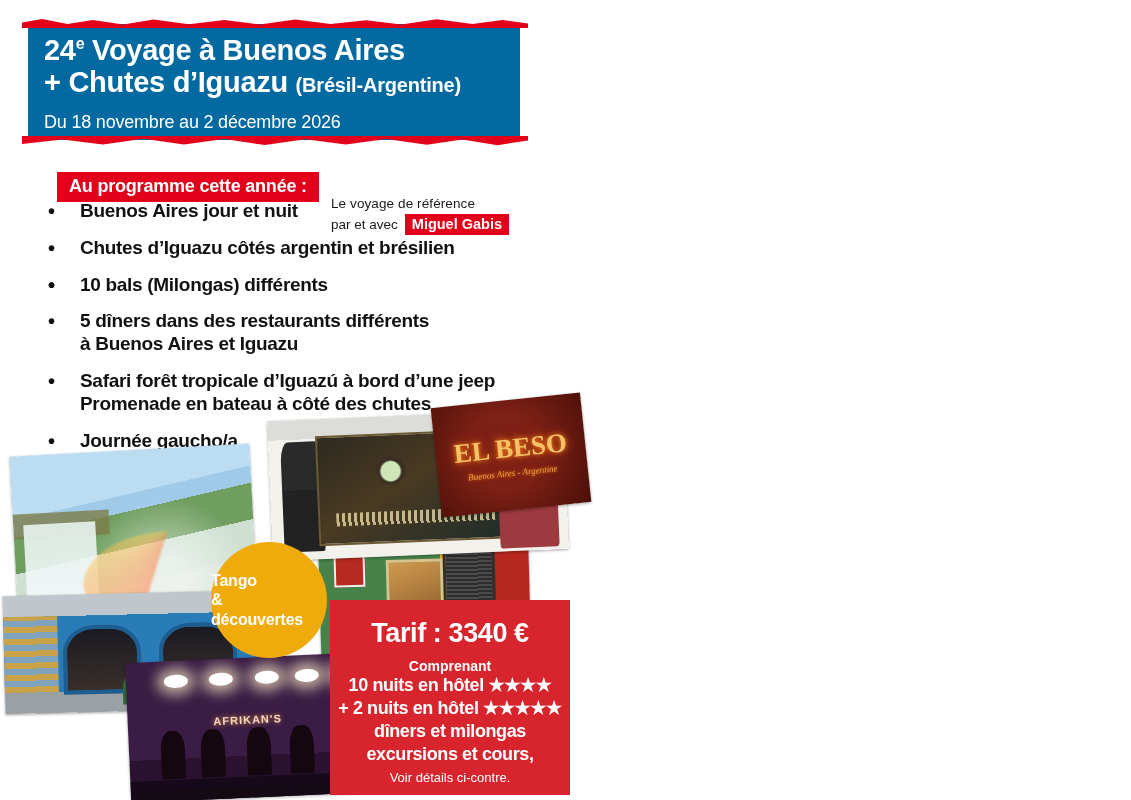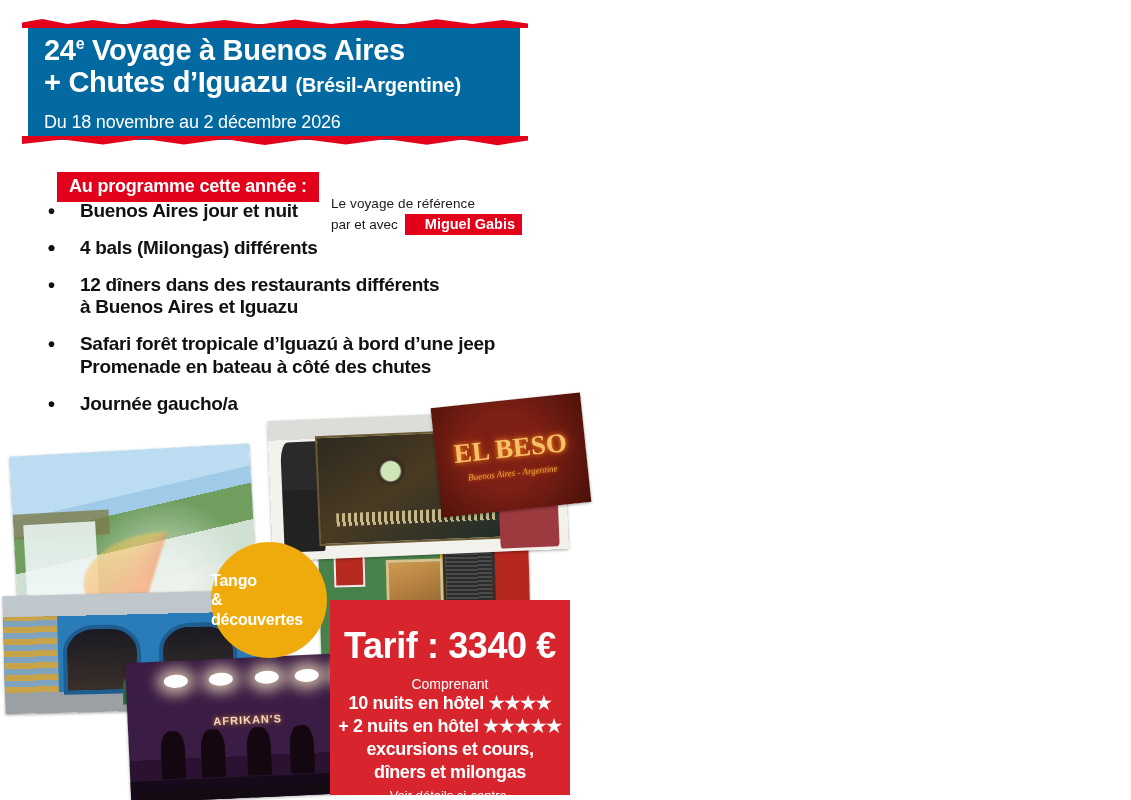--- a/index.html
+++ b/index.html
@@ -43,21 +43,21 @@
 
   
   .prog-head{
     position:absolute;left:33px;top:172px;
     background:#e2001a;color:#fff;font-weight:bold;font-size:18px;
     padding:4px 12px 5px 12px;letter-spacing:-0.2px;margin-left:24px;
   }
   .ref-block{position:absolute;left:331px;top:168px;width:215px;margin-top:28px;}
   .ref-l1{font-size:13.5px;color:#1a1a1a;letter-spacing:.1px;}
   .ref-l2{font-size:13.5px;color:#1a1a1a;margin-top:3px;display:flex;align-items:center;gap:7px;}
-  .ref-badge{background:#e2001a;color:#fff;font-weight:bold;font-size:14.5px;padding:2px 7px 3px 20px;}
+  .ref-badge{background:#e2001a;color:#fff;font-weight:bold;font-size:14.5px;padding:2px 7px 3px 7px;}
 
   .prog-list{position:absolute;left:38px;top:200px;width:530px;margin:0;padding:0;list-style:none;}
   .prog-list li{
     position:relative;padding-left:42px;
     font-size:19px;font-weight:bold;color:#111;line-height:1.2;
     margin-bottom:14px;letter-spacing:-0.3px;
   }
   .prog-list li .bul{position:absolute;left:10px;top:-1px;font-size:20px;}
   .prog-list li .l2{display:block;}
 
@@ -154,22 +154,22 @@
     background:#efab0c;color:#fff;display:flex;flex-direction:column;
     align-items:flex-start;justify-content:center;text-align:center;
     font-weight:bold;font-size:16px;line-height:1.22;letter-spacing:-0.2px;
   }
 
   
   .price-box{
     position:absolute;left:330px;top:600px;width:240px;height:195px;
     background:#d8242c;color:#fff;text-align:center;box-sizing:border-box;padding:10px 6px 8px 6px;
   }
-  .price-title{font-size:36px;font-weight:bold;letter-spacing:-0.4px;margin-top:15px;}
-  .price-sub{font-size:14px;font-weight:normal;margin-top:9px;}
+  .price-title{font-size:27px;font-weight:bold;letter-spacing:-0.4px;margin-top:8px;}
+  .price-sub{font-size:14px;font-weight:bold;margin-top:9px;}
   .price-li{font-size:18px;font-weight:bold;line-height:1.28;letter-spacing:-0.4px;}
   .price-note{font-size:13px;font-weight:normal;margin-top:4px;}
 </style>
 </head>
 <body>
 
 <div class="page">
 
   <div class="col-left">
 
@@ -184,24 +184,24 @@
     <div class="ref-block">
       <div class="ref-l1">Le voyage de référence</div>
       <div class="ref-l2">
         <span>par et avec</span>
         <span class="ref-badge">Miguel Gabis</span>
       </div>
     </div>
 
     <ul class="prog-list" id="prog-list">
         <li><span class="bul">•</span><span>Buenos Aires jour et nuit</span></li>
+        <li><span class="bul">•</span><span>Chutes d’Iguazu côtés argentin et brésilien</span></li>
         <li><span class="bul">•</span></li>
-        <li><span class="bul">•</span></li>
-        <li><span class="bul">•</span><span>4 bals (Milongas) différents</span></li>
-        <li><span class="bul">•</span><span>12 dîners dans des restaurants différents</span><span class="l2">à Buenos Aires et Iguazu</span></li>
+        <li><span class="bul">•</span><span>10 bals (Milongas) différents</span></li>
+        <li><span class="bul">•</span><span>5 dîners dans des restaurants différents</span><span class="l2">à Buenos Aires et Iguazu</span></li>
         <li><span class="bul">•</span><span>Safari forêt tropicale d’Iguazú à bord d’une jeep</span><span class="l2">Promenade en bateau à côté des chutes</span></li>
         <li><span class="bul">•</span><span>Journée gaucho/a</span></li>
       </ul>
 
     <div class="collage">
       <div class="ph ph-falls">
         <div class="cliff"></div>
           <div class="drop"></div>
           <div class="rain"></div>
         <span class="cap">2014 Iguaçu côté Brésil</span>
@@ -251,22 +251,22 @@
       <span>&amp;</span>
       <span>découvertes</span>
     </div>
 
     <div class="price-box">
       <div class="price-title">Tarif : 3340 €</div>
       <div class="price-sub">Comprenant</div>
       <div id="price-lines">
           <div class="price-li">10 nuits en hôtel ★★★★</div>
           <div class="price-li">+ 2 nuits en hôtel ★★★★★</div>
+          <div class="price-li">dîners et milongas</div>
           <div class="price-li">excursions et cours,</div>
-          <div class="price-li">dîners et milongas</div>
         </div>
       <div class="price-note">Voir détails ci-contre.</div>
     </div>
   </div>
 
   <div class="col-right">
 
     
     
 

